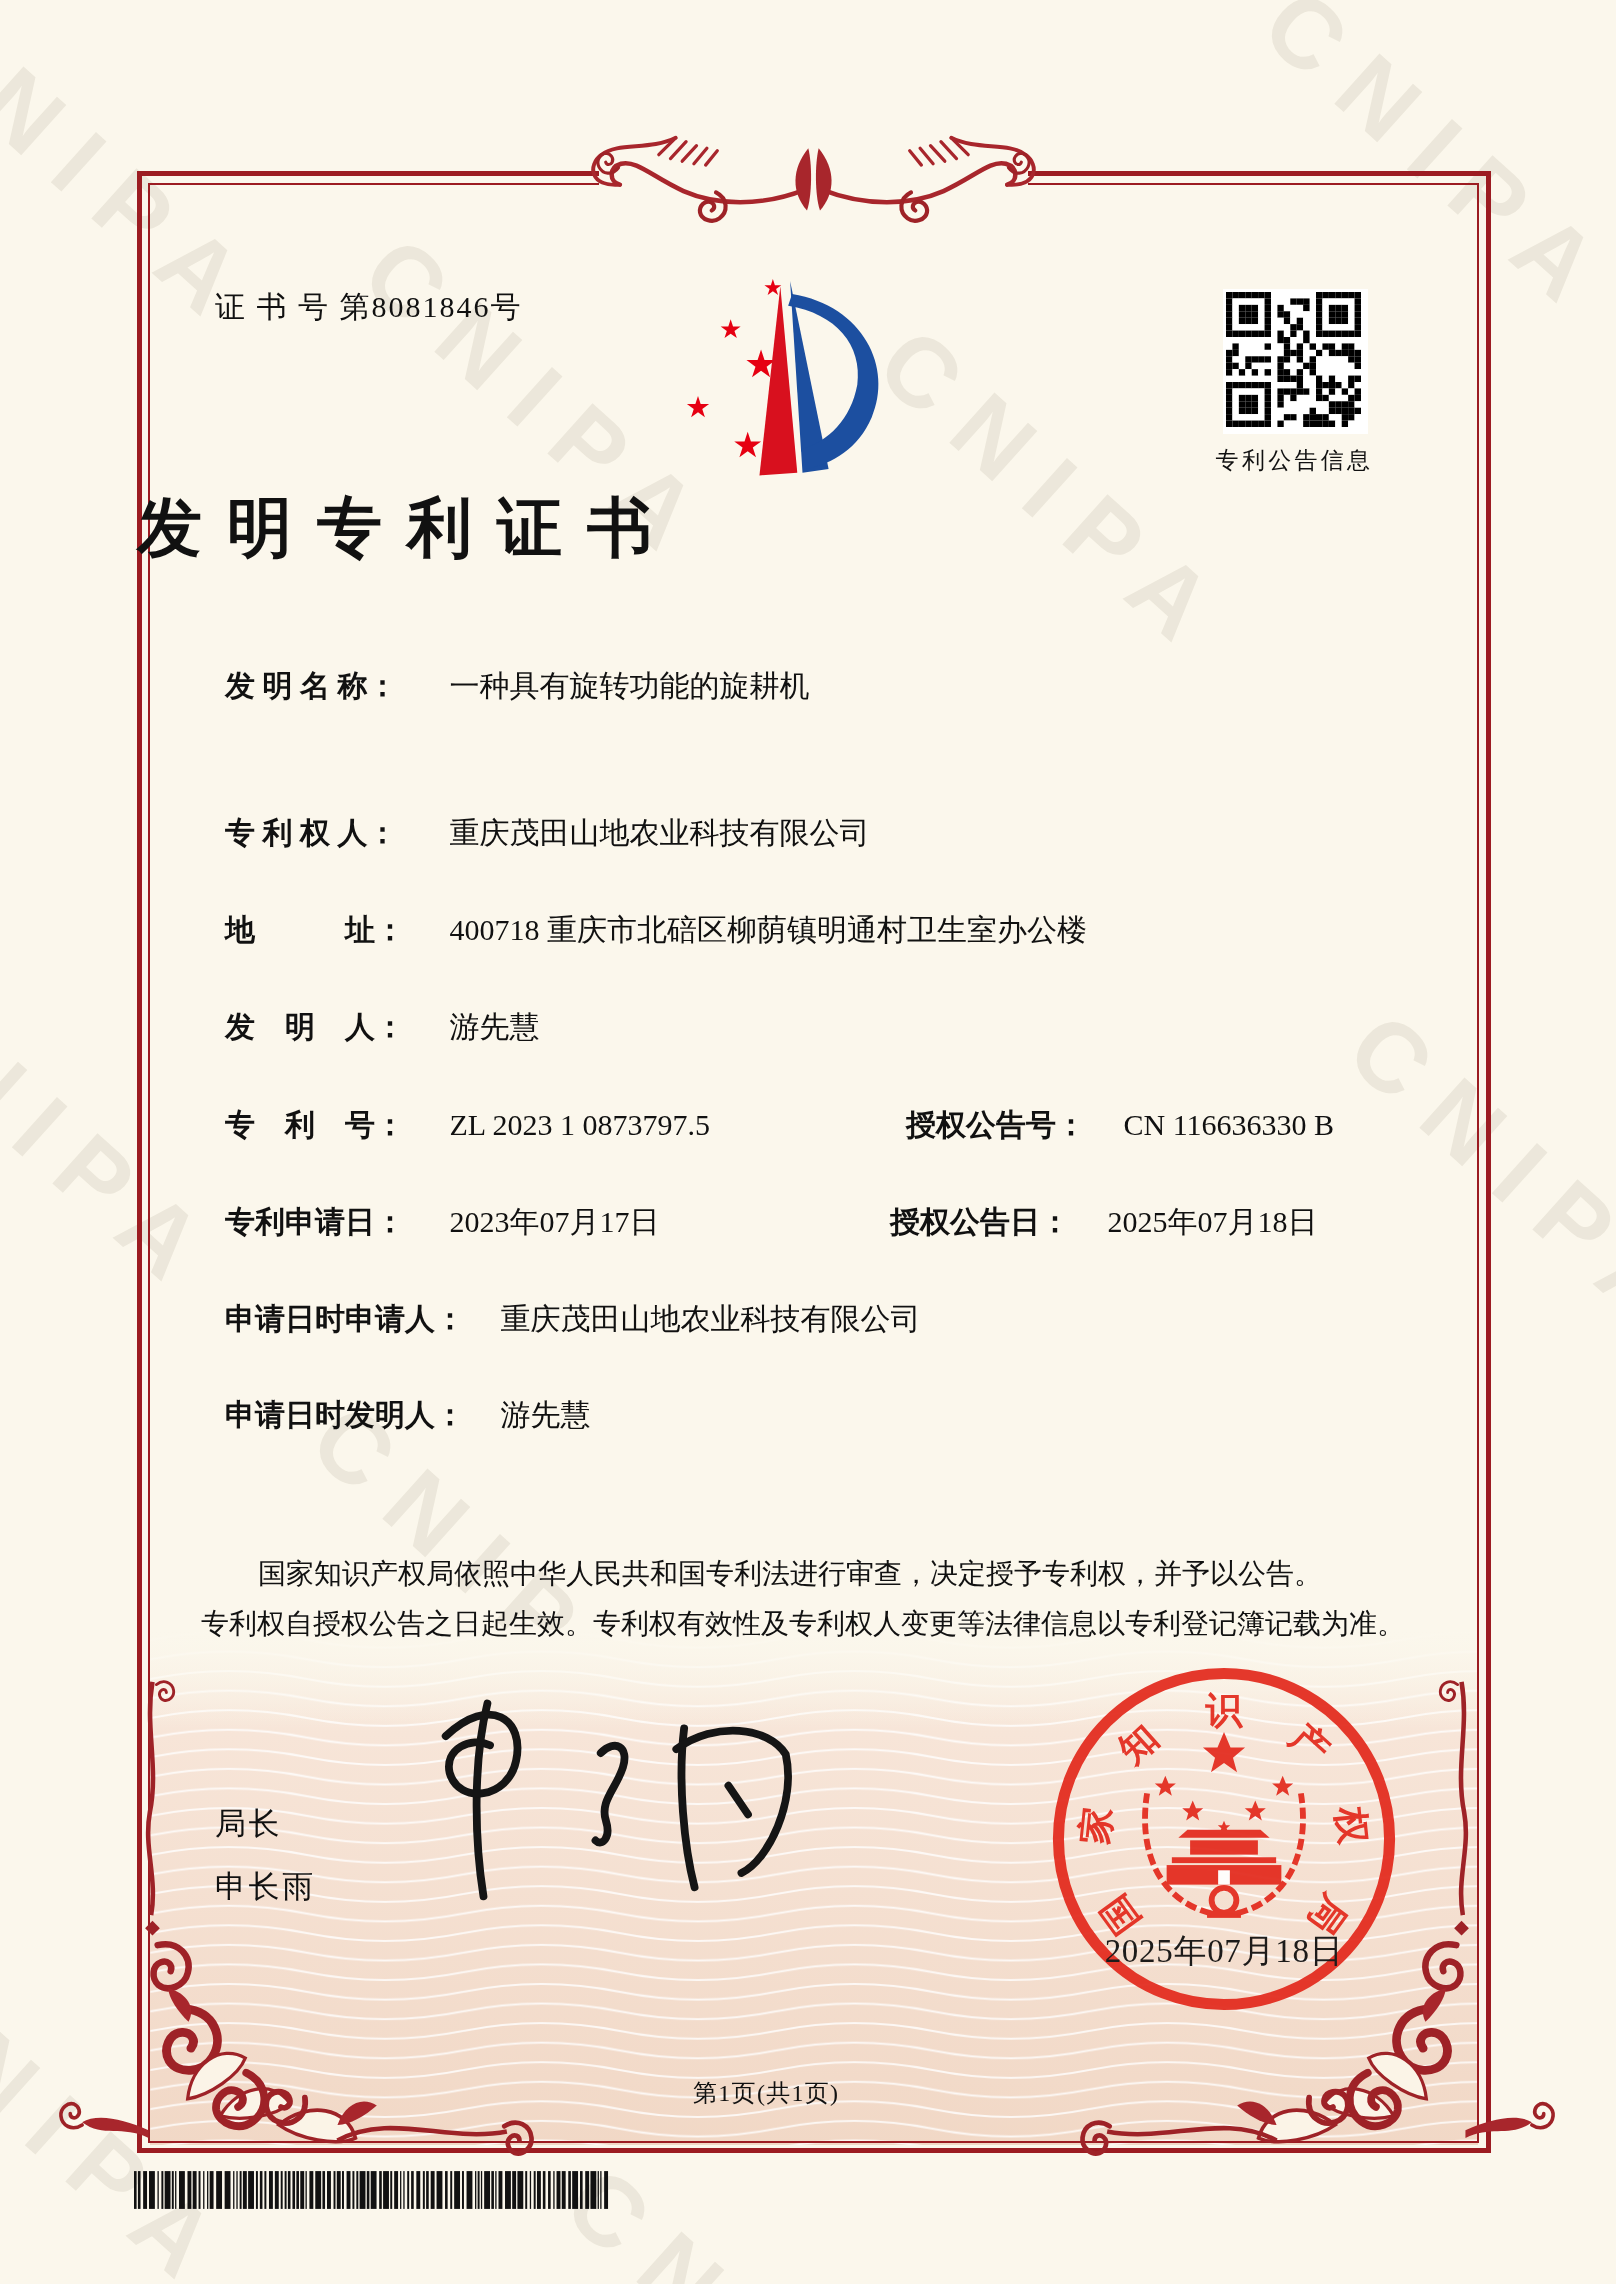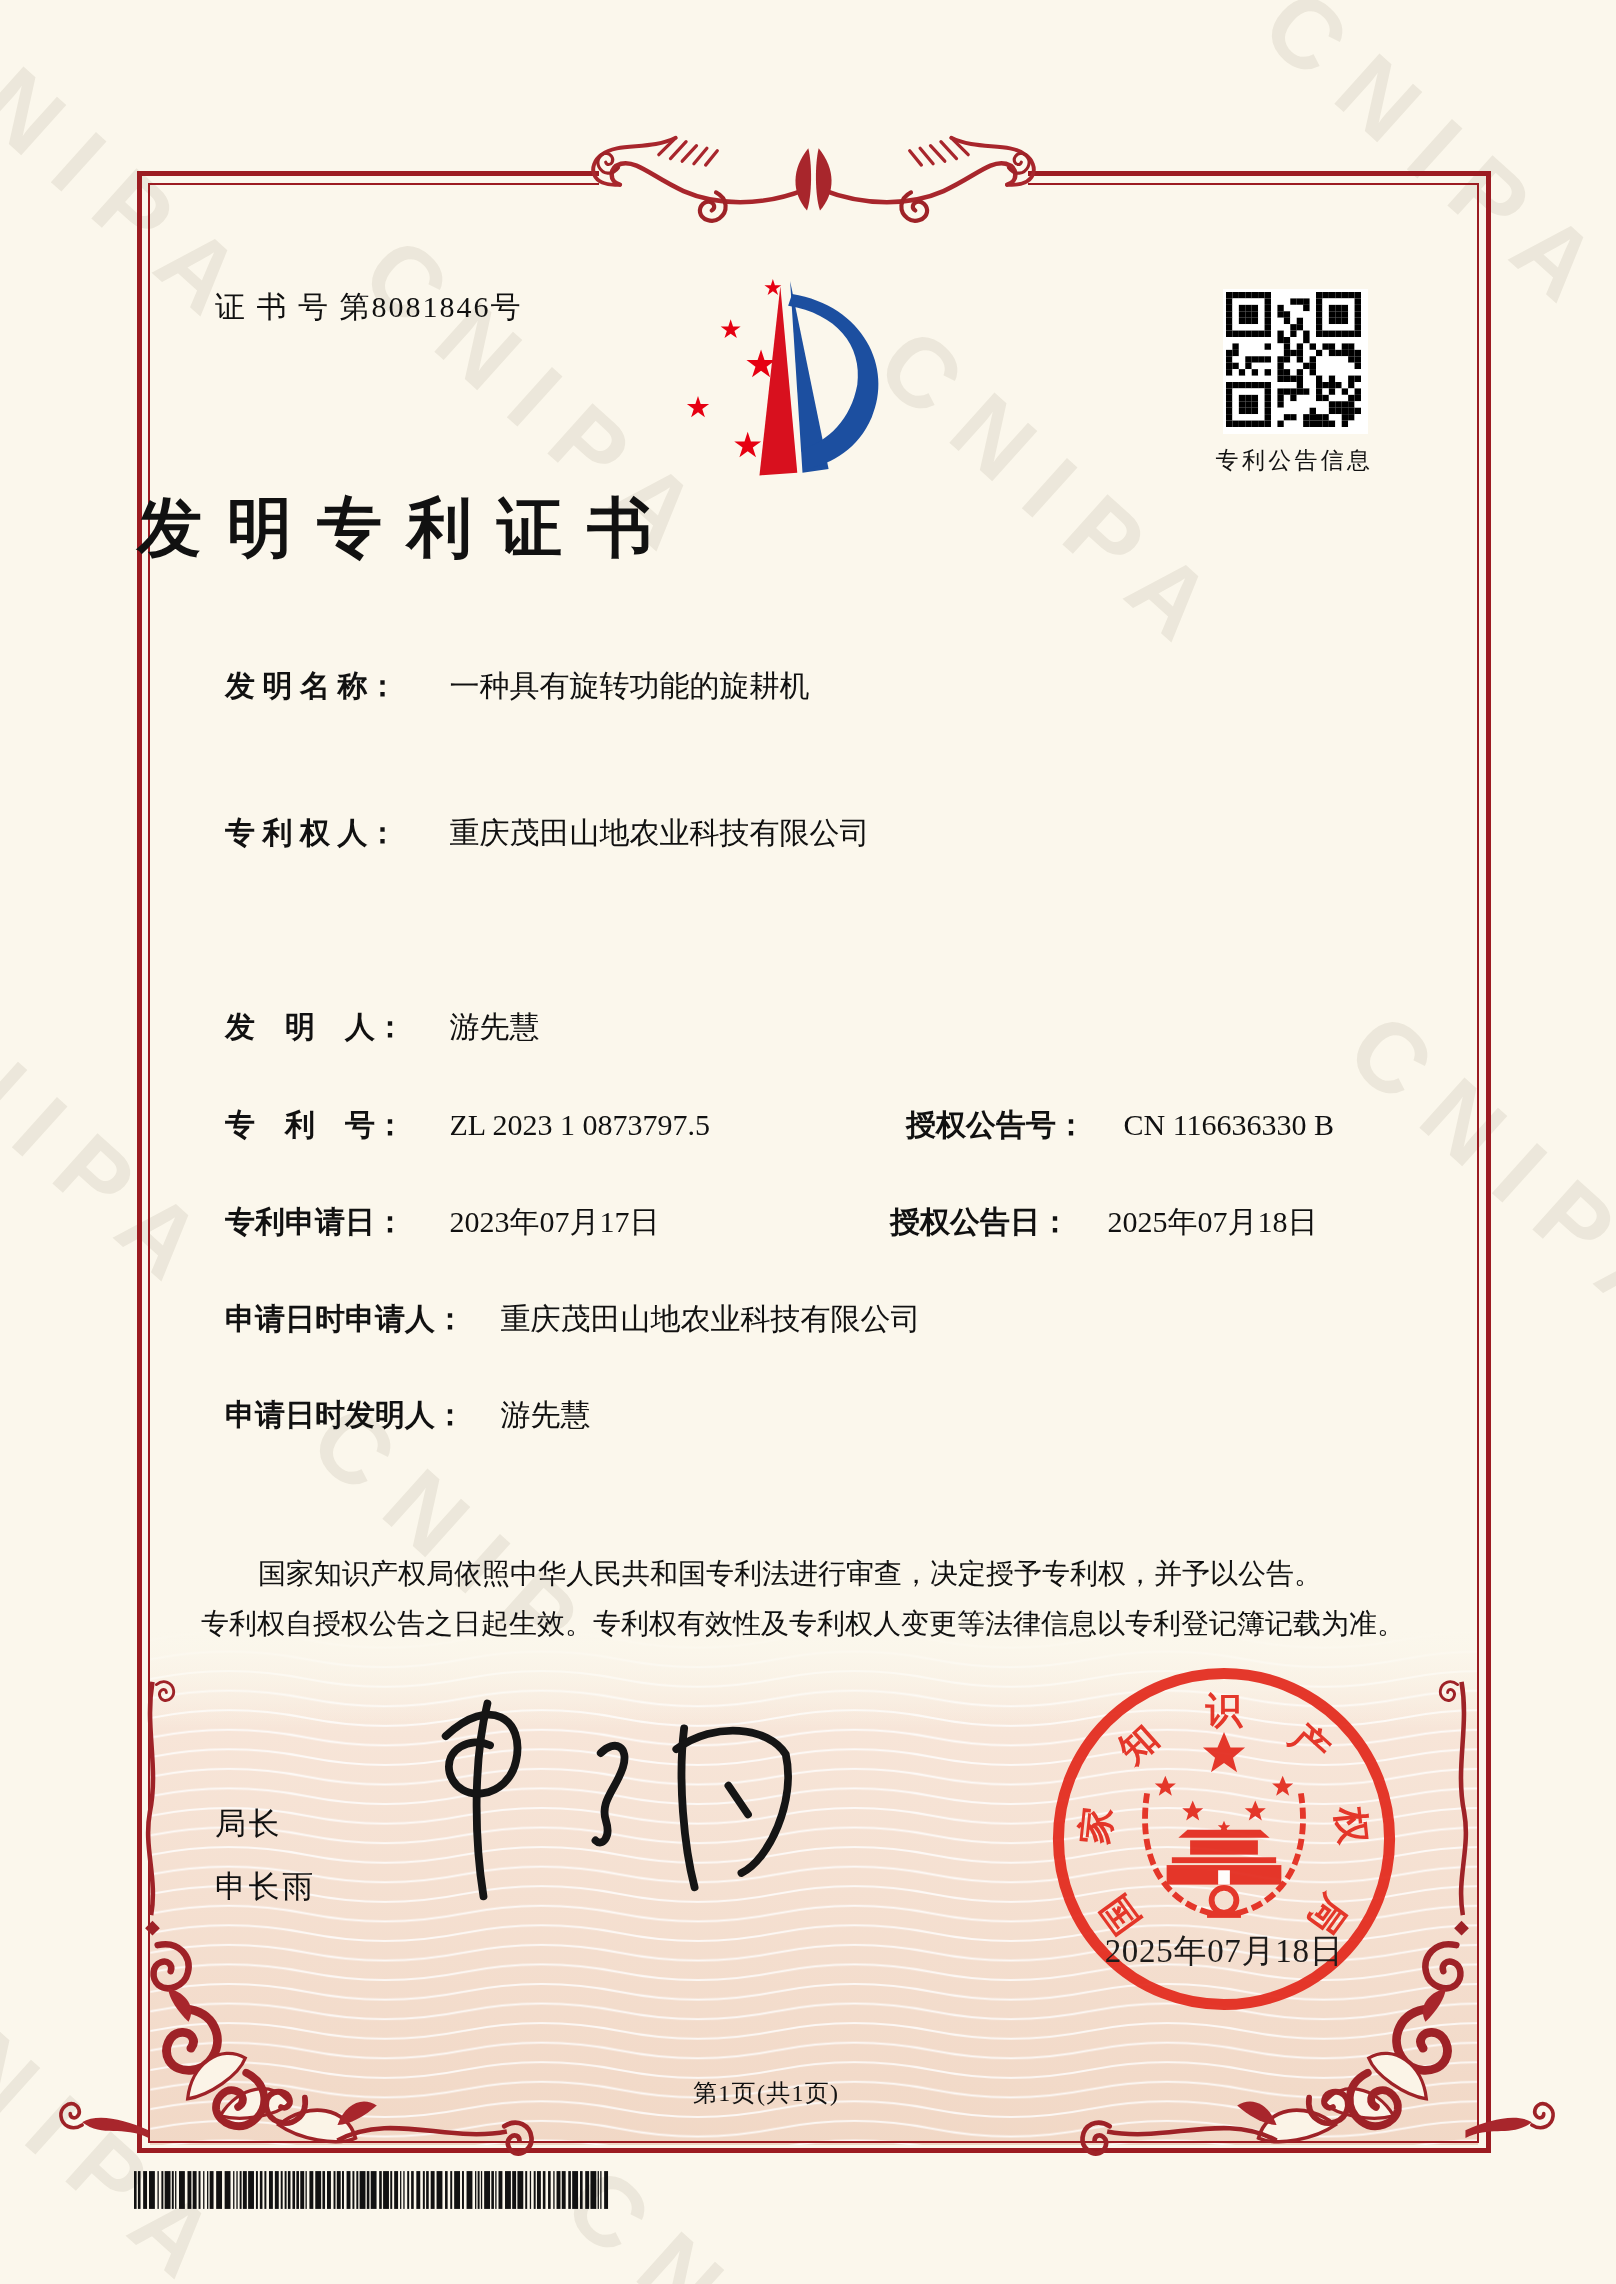--- a/index.html
+++ b/index.html
@@ -536,20 +536,24 @@
   <div class="abs title">发明专利证书</div>
 
   <div class="abs row" style="left:225px;top:666px">
     <span class="lab" style="width:217px">发 明 名 称：</span>
     <span>一种具有旋转功能的旋耕机</span>
   </div>
   <div class="abs row" style="left:225px;top:813px">
     <span class="lab" style="width:217px">专 利 权 人：</span>
     <span>重庆茂田山地农业科技有限公司</span>
   </div>
+  <div class="abs row" style="left:225px;top:910px">
+    <span class="lab" style="width:217px">地　　　址：</span>
+    <span>400718 重庆市北碚区柳荫镇明通村卫生室办公楼</span>
+  </div>
   <div class="abs row" style="left:225px;top:1007px">
     <span class="lab" style="width:217px">发　明　人：</span>
     <span>游先慧</span>
   </div>
   <div class="abs row" style="left:225px;top:1105px">
     <span class="lab" style="width:217px">专　利　号：</span>
     <span>ZL 2023 1 0873797.5</span>
   </div>
   <div class="abs row" style="left:906px;top:1105px">
     <span class="lab" style="width:210px">授权公告号：</span>

